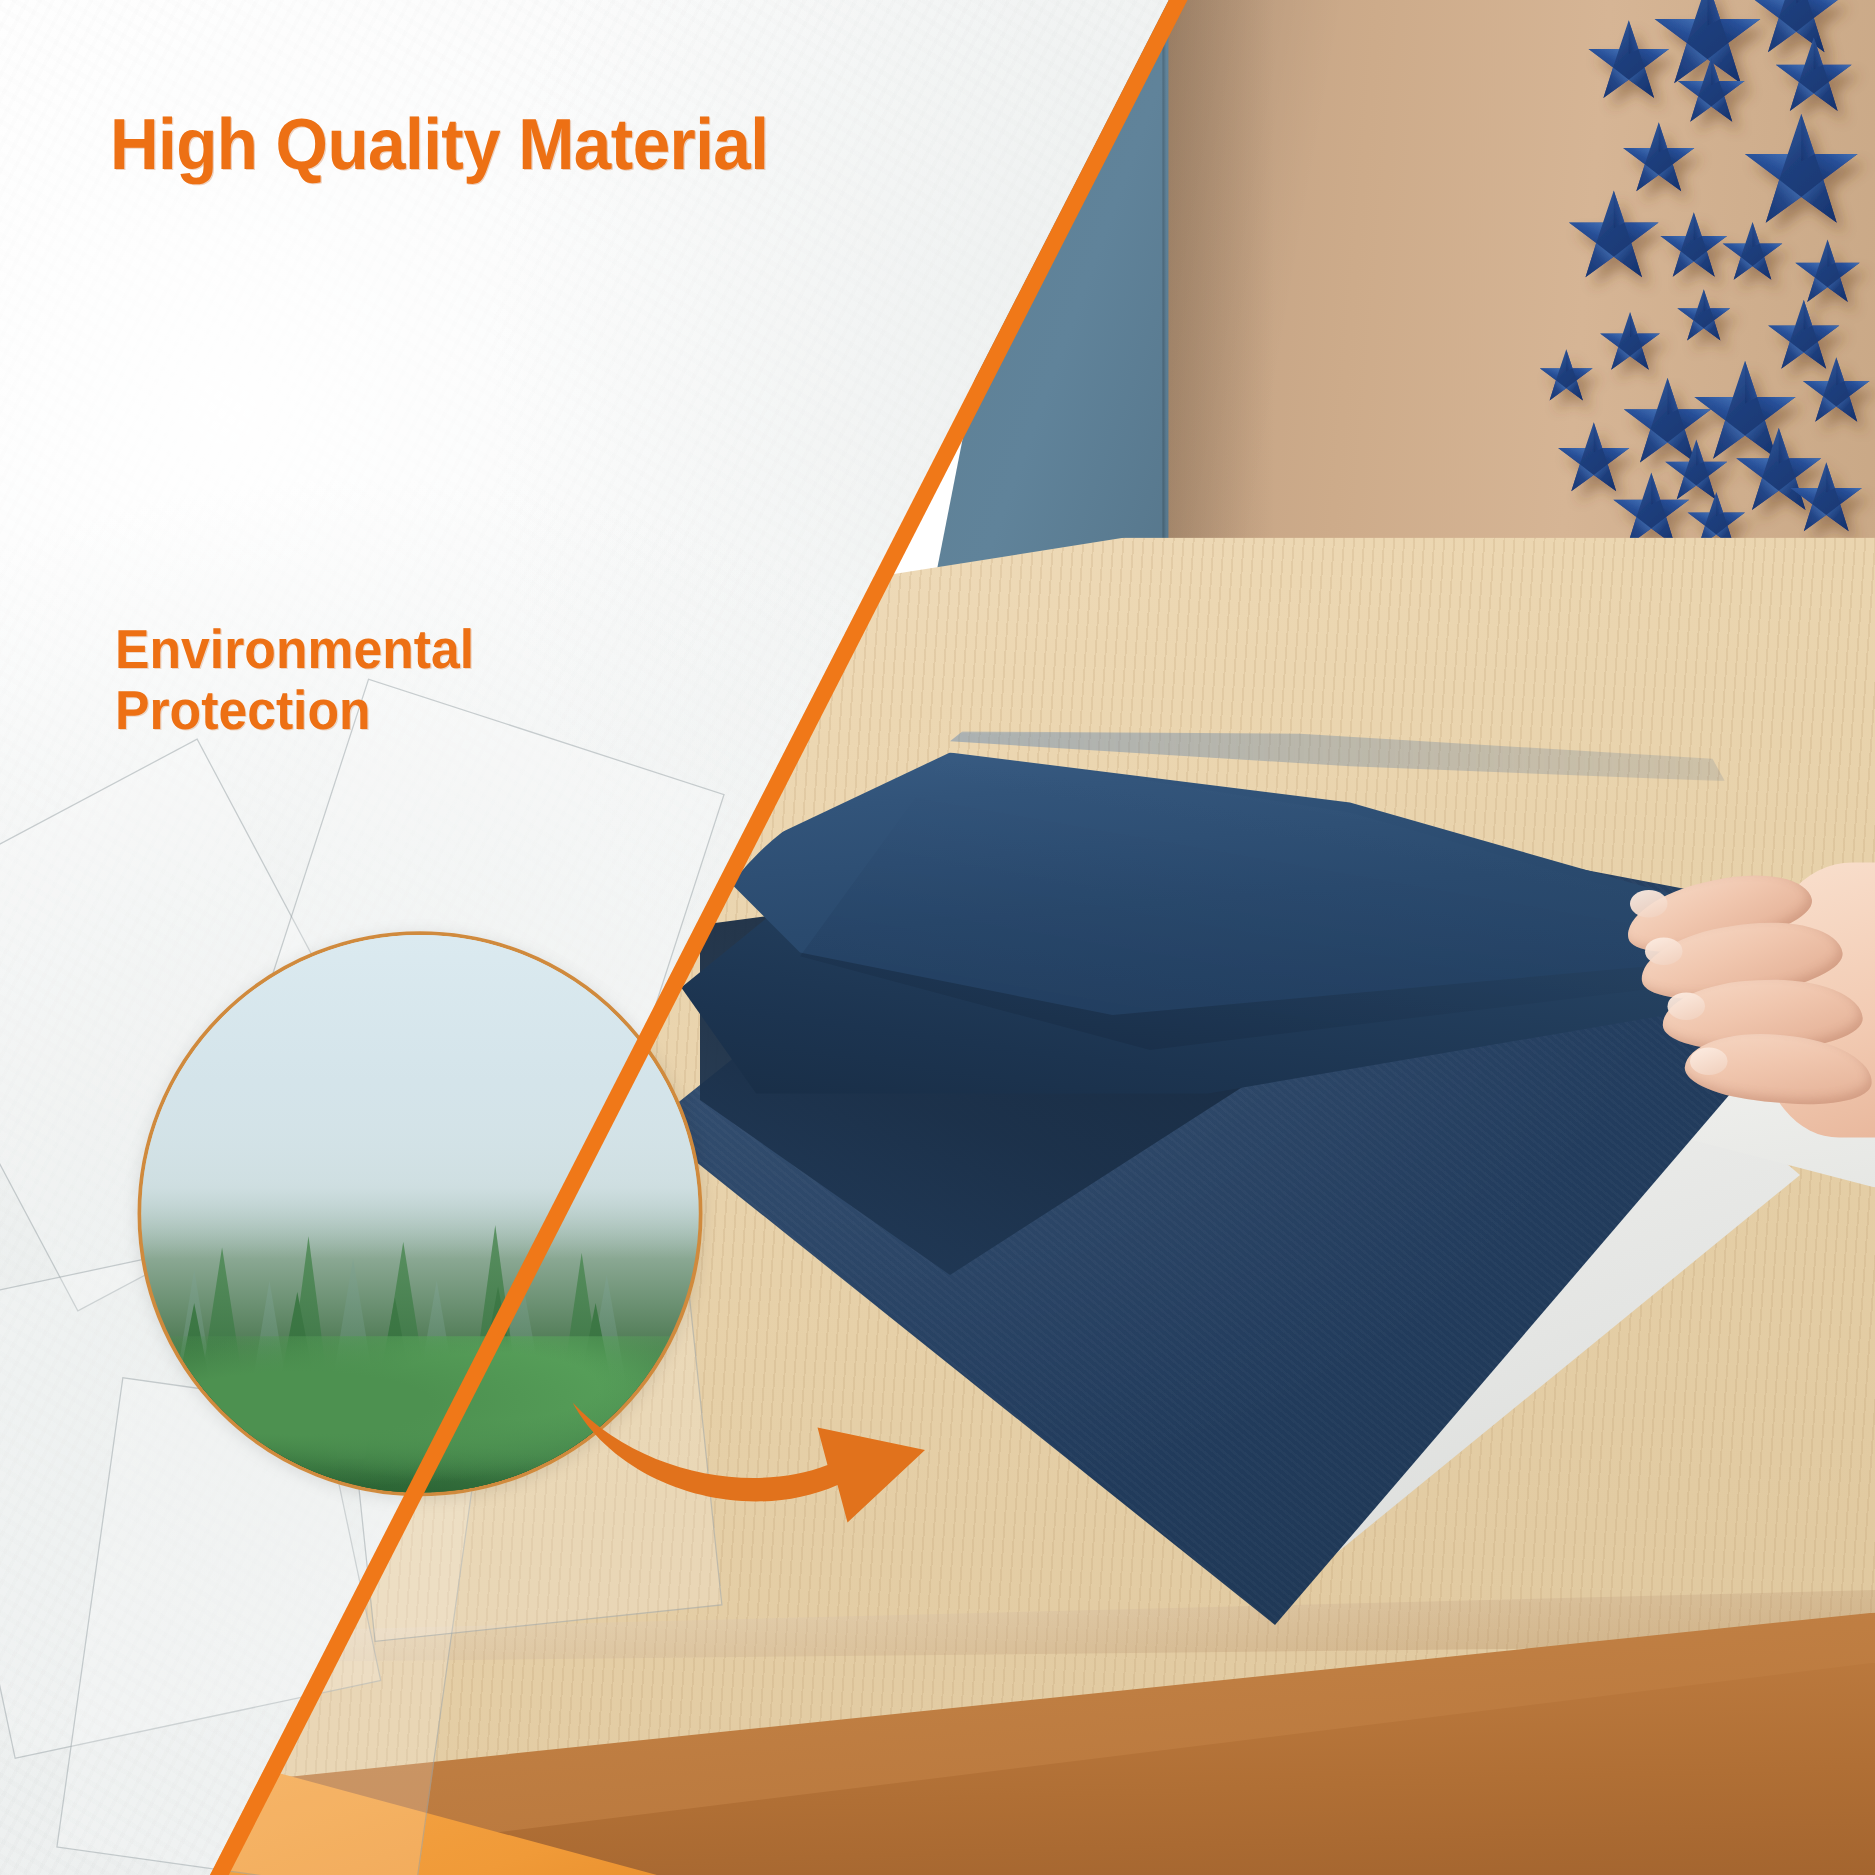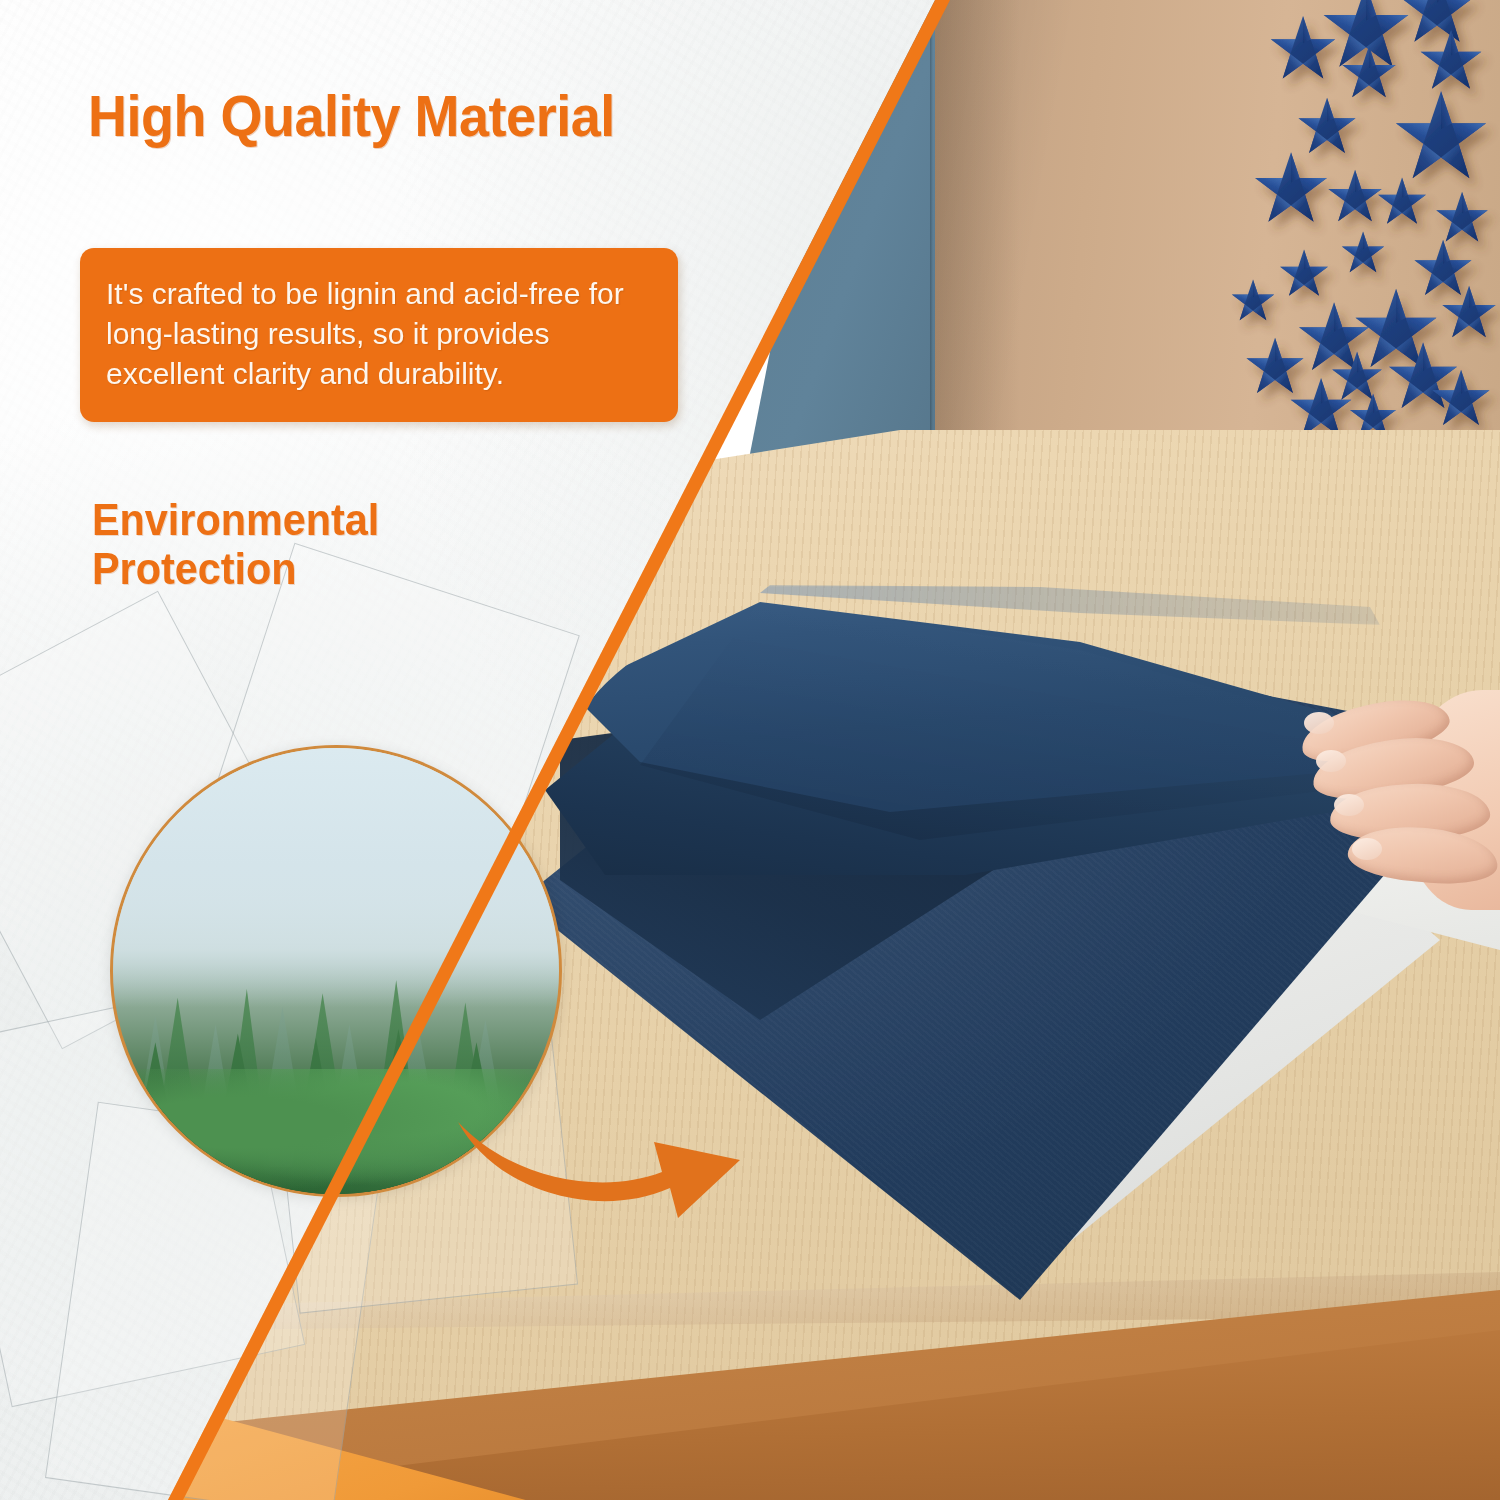--- a/index.html
+++ b/index.html
@@ -370,22 +370,19 @@
   <svg class="arrow" viewBox="0 0 350 140">
     <path d="M18 22 C70 78, 160 96, 222 72 L214 42 L300 60 L238 118 L230 88 C158 120, 56 92, 18 22 Z" fill="#E1721C"></path>
   </svg>
 
   <svg class="divider" viewBox="0 0 1500 1500">
     <polygon points="935,0 950,0 183,1500 168,1500" fill="#F07818"></polygon>
   </svg>
 
   <h1 class="headline">High Quality Material</h1>
 
-  <div class="callout">
-    <p>It's crafted to be lignin and acid-free for long-lasting results, so it provides excellent clarity and durability.</p>
-  </div>
 
   <h2 class="subhead">
     <span>Environmental</span><br>
     <span>Protection</span>
   </h2>
 
 </div>
 
 </body></html>

